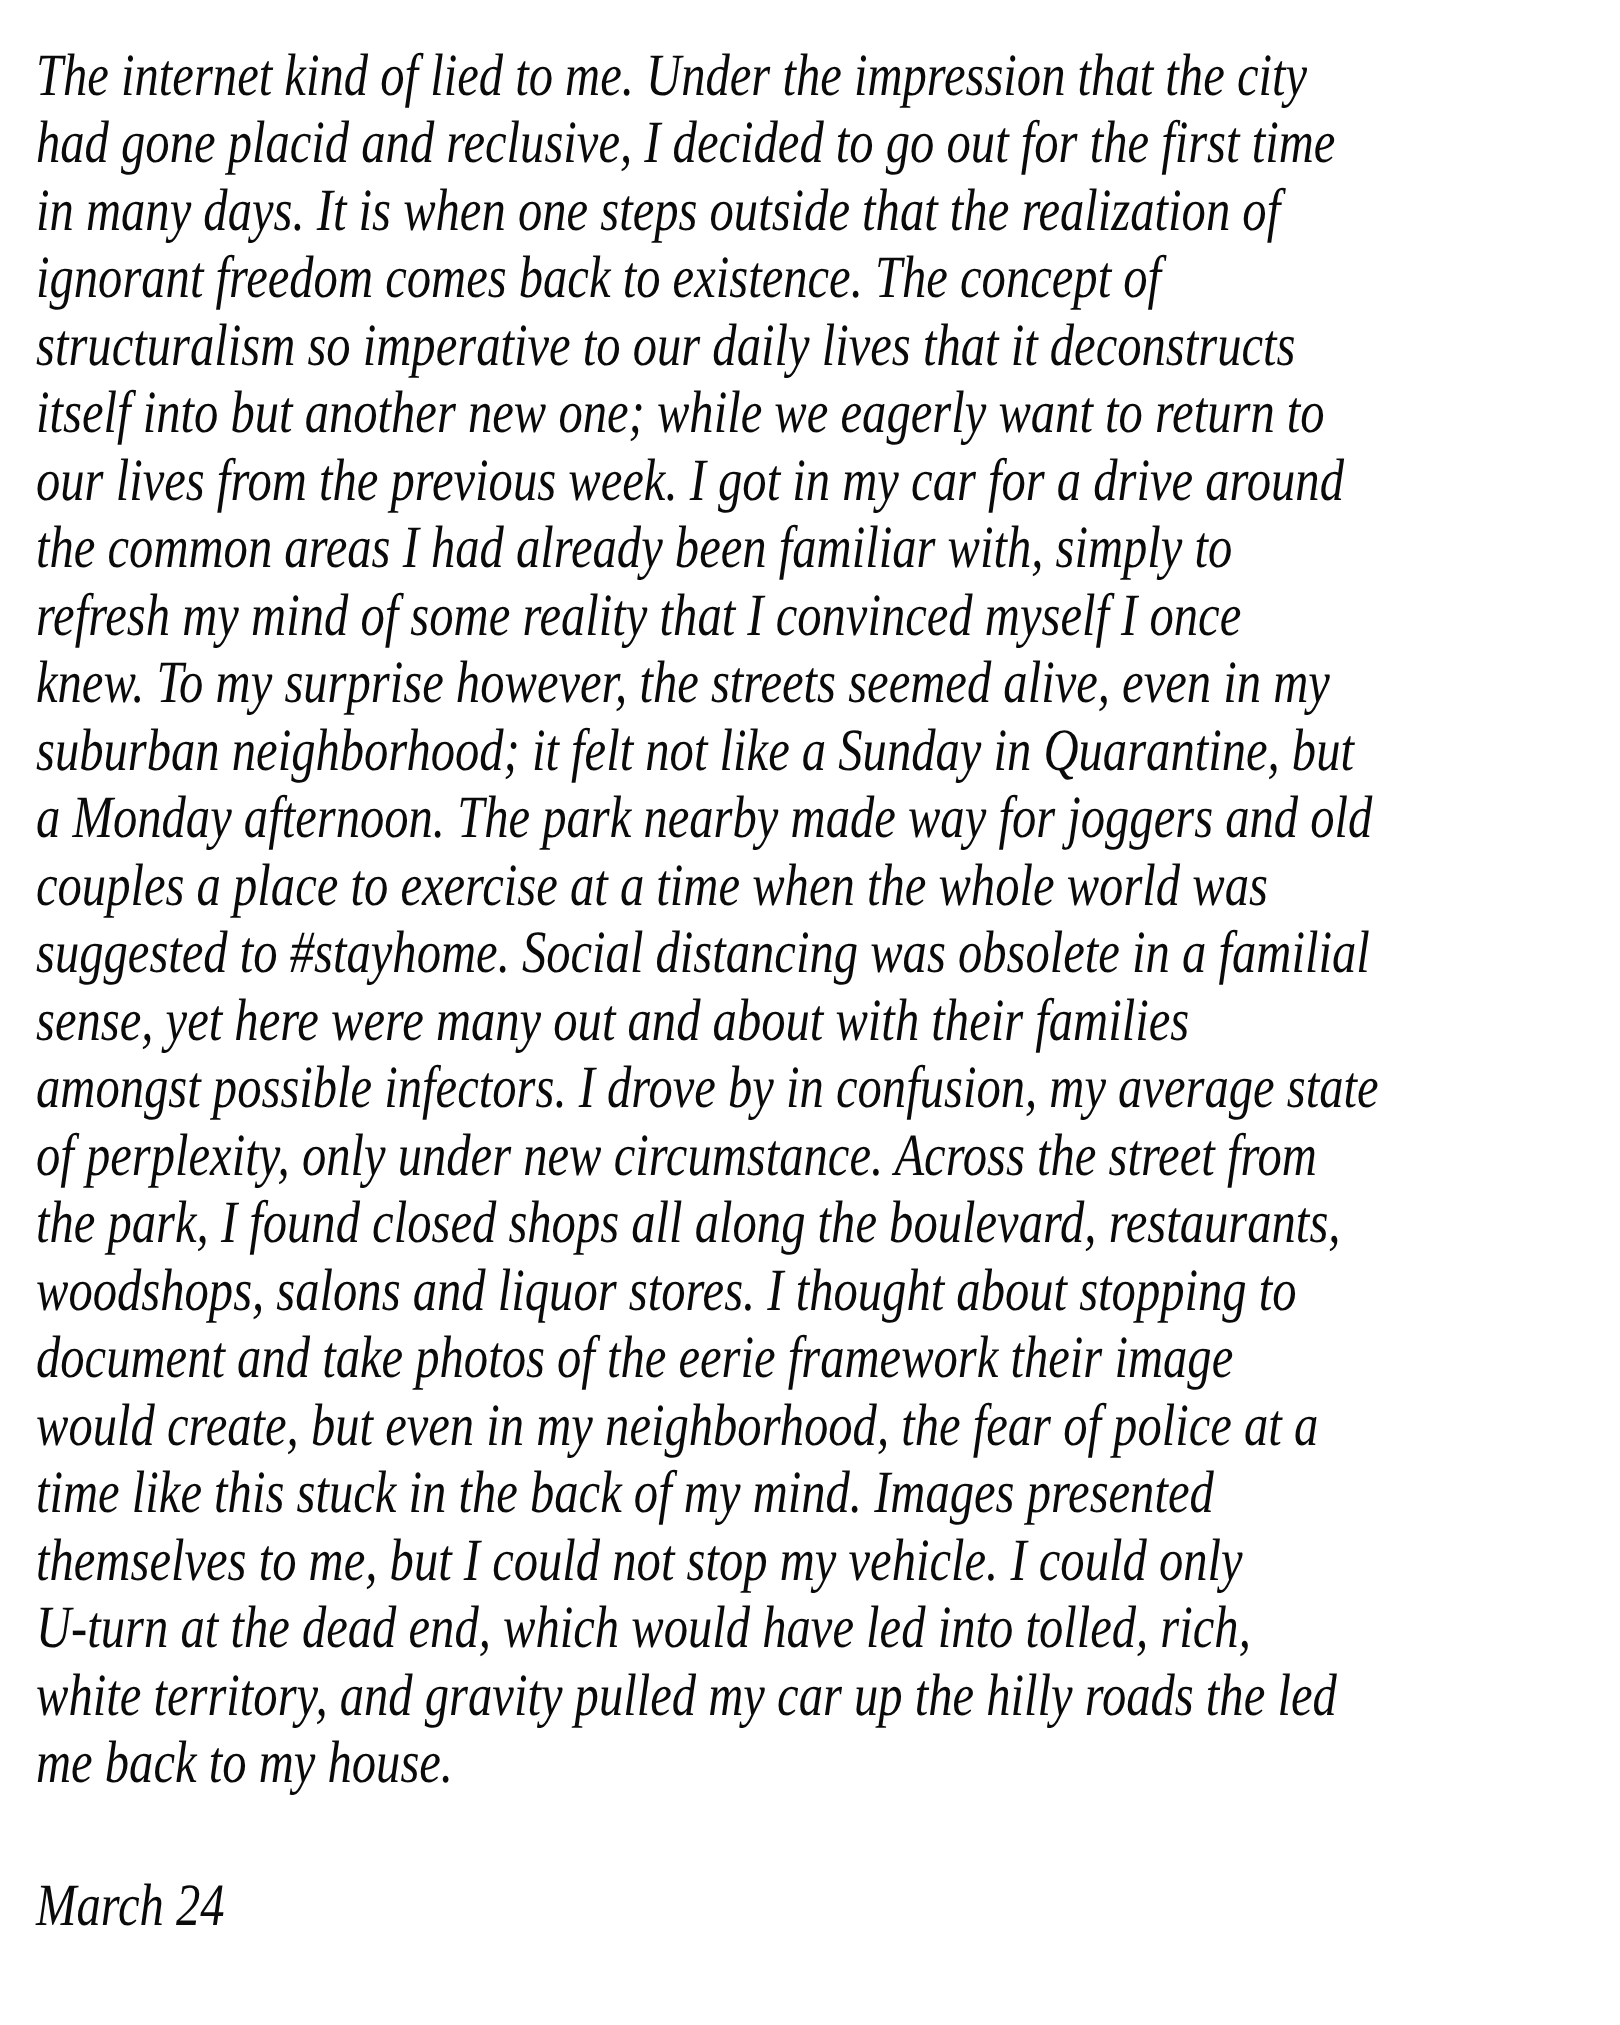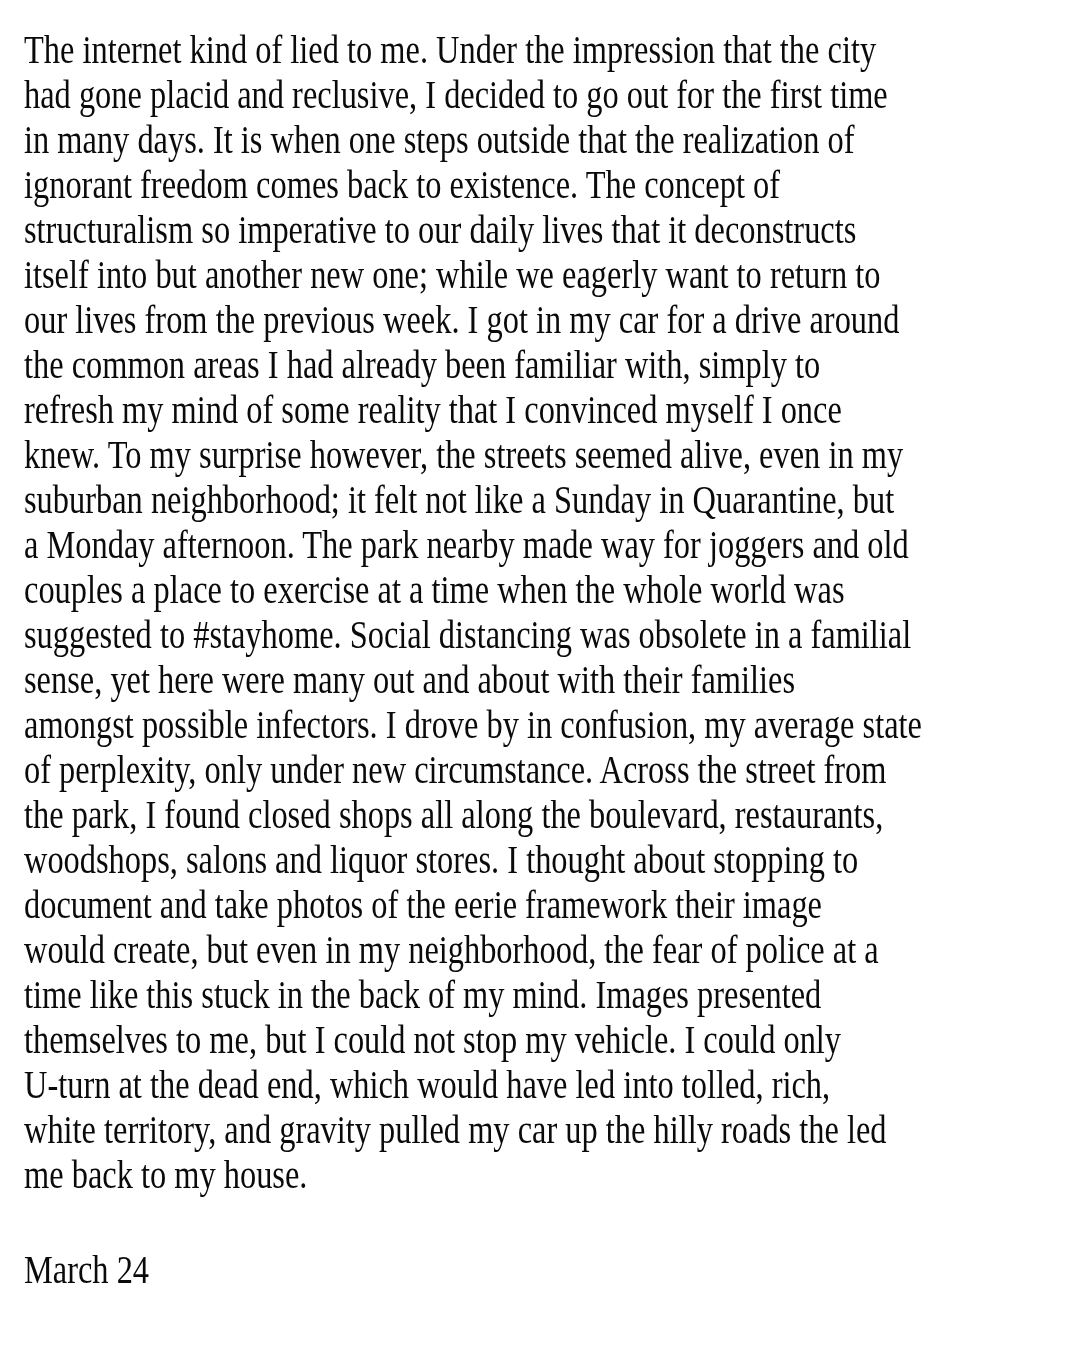--- a/index.html
+++ b/index.html
@@ -14,20 +14,21 @@
     font-family: "Liberation Serif", "DejaVu Serif", serif;
   }
   .page {
     position: relative;
     width: 1080px;
     height: 1350px;
     background: #ffffff;
     padding: 27px 0 0 24px;
     box-sizing: border-box;
     color: #0a0a0a;
+    font-style: italic;
   }
   .body-text {
     margin: 0;
     font-size: 40px;
     line-height: 45px;
     white-space: pre-line;
     width: 1330px;              
     transform: scaleX(0.81);    
     transform-origin: 0 0;
     color: #0a0a0a;

